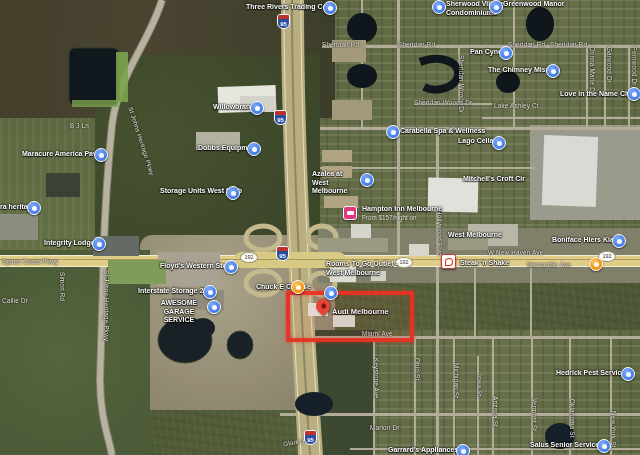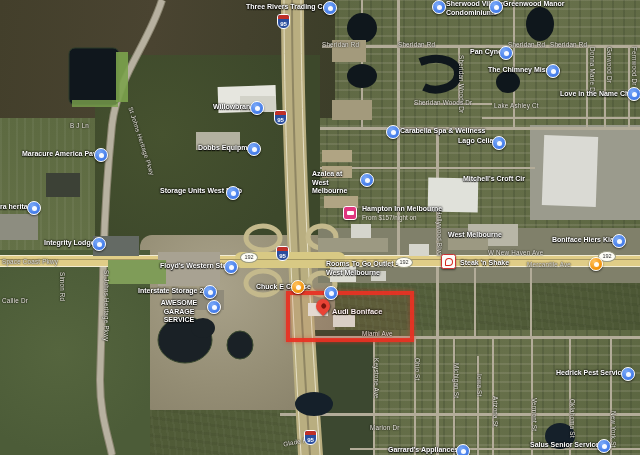--- a/index.html
+++ b/index.html
@@ -226,21 +226,21 @@
   <div class="L" style="left:388px;top:446px;">Garrard's Appliances</div>
   <div class="L" style="left:256px;top:283px;">Chuck E Cheese</div>
   <div class="L" style="left:460px;top:259px;">Steak 'n Shake</div>
   <div class="L" style="left:463px;top:175px;">Mitchell's Croft Cir</div>
   <div class="L" style="left:448px;top:231px;">West Melbourne</div>
   <div class="L wrap" style="left:326px;top:260px;width:78px;">Rooms To Go Outlet - West Melbourne</div>
 
   <div class="L" style="left:362px;top:205px;">Hampton Inn Melbourne</div>
   <div class="sub" style="left:362px;top:214px;">From $157/night on</div>
 
-  <div class="L" style="left:332px;top:308px;font-size:7.5px;">Audi Boniface</div>
+  <div class="L" style="left:332px;top:308px;font-size:7.5px;">Audi Melbourne</div>
 
   <div class="pin pb" style="left:323px;top:1px;"></div>
   <div class="pin pb" style="left:432px;top:0;"></div>
   <div class="pin pb" style="left:489px;top:0;"></div>
   <div class="pin pb" style="left:499px;top:46px;"></div>
   <div class="pin pb" style="left:546px;top:64px;"></div>
   <div class="pin pb" style="left:627px;top:87px;"></div>
   <div class="pin pb" style="left:250px;top:101px;"></div>
   <div class="pin pb" style="left:386px;top:125px;"></div>
   <div class="pin pb" style="left:492px;top:136px;"></div>

